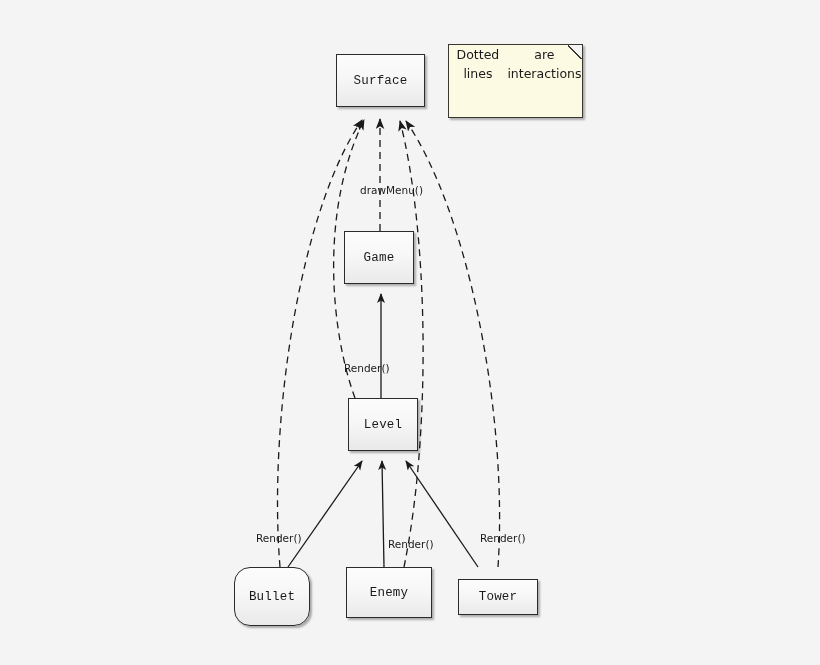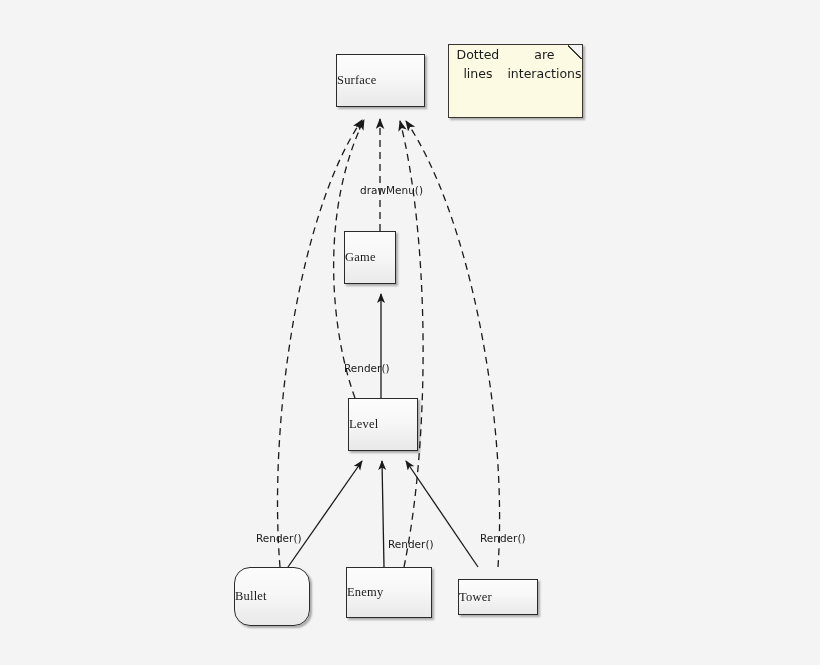--- a/index.html
+++ b/index.html
@@ -29,23 +29,24 @@
     height: 665px;
   }
   .node-box {
     position: absolute;
     box-sizing: border-box;
     border: 1.3px solid #2b2b2b;
     background: linear-gradient(to bottom, #fcfcfc 0%, #f7f7f7 45%, #e9e9e9 100%);
     box-shadow: 2px 2px 2px rgba(0,0,0,0.30);
     display: flex;
     align-items: center;
+    justify-content: center;
     color: #1a1a1a;
     font-size: 12.5px;
-    font-family: Liberation Serif, serif;
+    font-family: Liberation Mono, monospace;
     letter-spacing: 0.2px;
     z-index: 5;
   }
   .note-box {
     position: absolute;
     box-sizing: border-box;
     border: 1.3px solid #3a3630;
     background: #fdfae4;
     box-shadow: 2px 2px 2px rgba(0,0,0,0.30);
     display: flex;
@@ -116,21 +117,21 @@
       <path d="M404,567 C432,430 428,230 400,121" marker-end="url(#arrowDash)"></path>
 
       <path d="M498,567 C508,420 470,215 406,121" marker-end="url(#arrowDash)"></path>
     </g>
   </svg>
 
   <div class="node-box" style="left:336px; top:54px; width:89px; height:53px;">
     <span>Surface</span>
   </div>
 
-  <div class="node-box" style="left:344px; top:231px; width:52px; height:53px;">
+  <div class="node-box" style="left:344px; top:231px; width:70px; height:53px;">
     <span>Game</span>
   </div>
 
   <div class="node-box" style="left:348px; top:398px; width:70px; height:53px;">
     <span>Level</span>
   </div>
 
   <div class="node-box" style="left:234px; top:567px; width:76px; height:59px;border-radius:16px;">
     <span>Bullet</span>
   </div>

